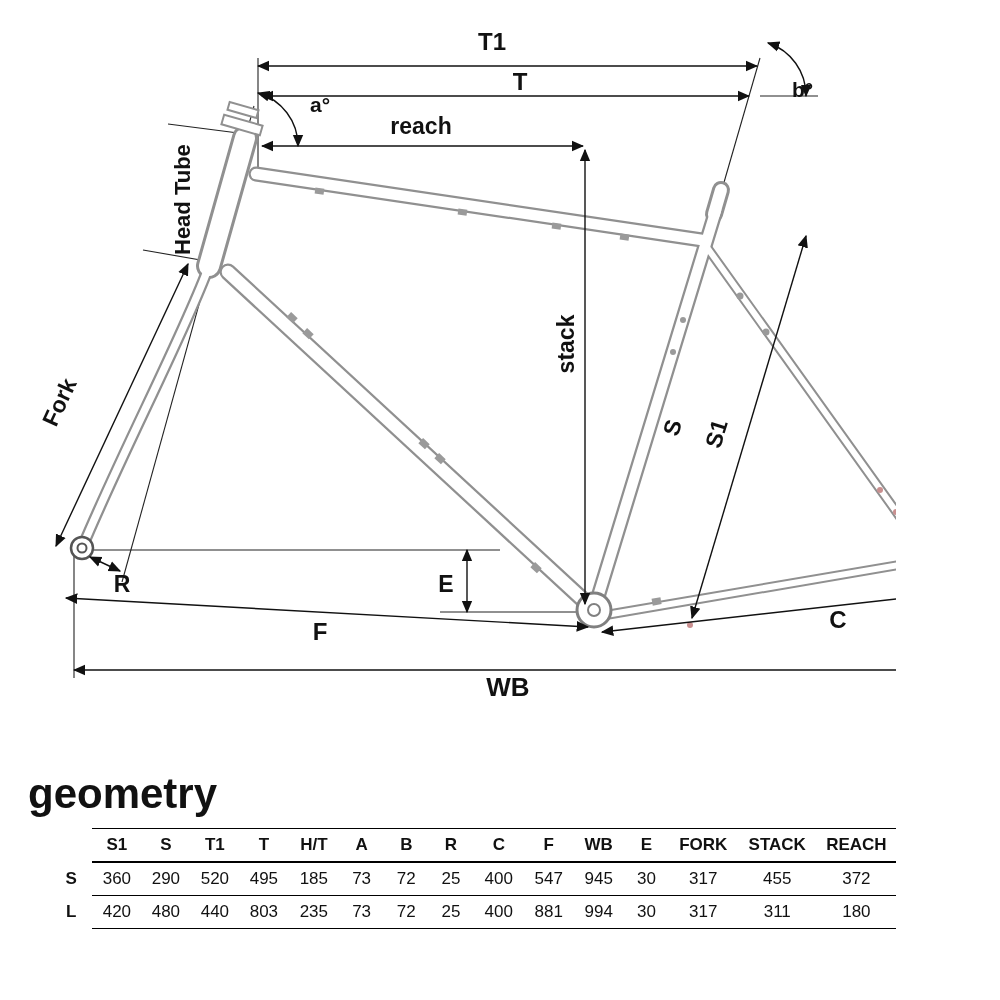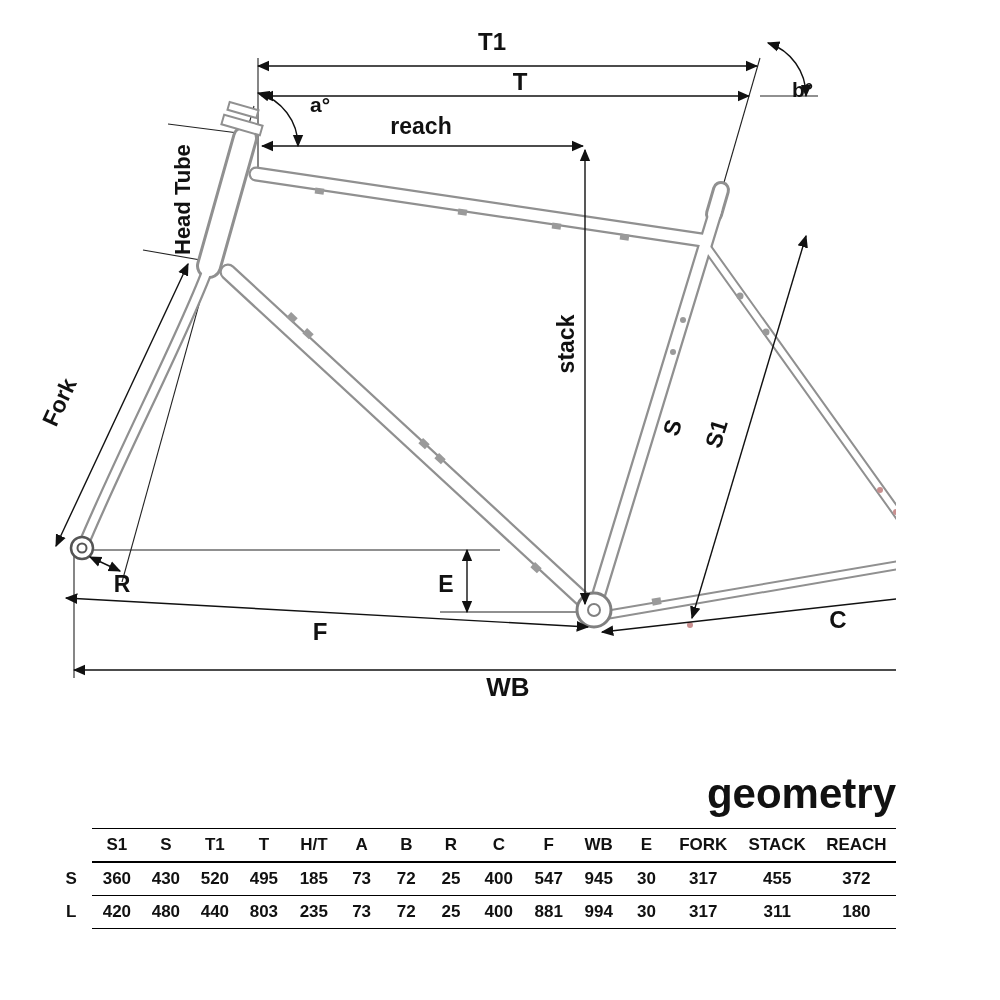--- a/index.html
+++ b/index.html
@@ -3,25 +3,25 @@
 <meta charset="utf-8">
 <style>
   * { box-sizing: border-box; }
   body { margin: 0; background: #fff; font-family: "Liberation Sans", sans-serif; }
   .page { width: 896px; height: 1000px; background: #fff; overflow: hidden; }
   .diagram-wrap { width: 1000px; height: 760px; }
   svg text { font-family: "Liberation Sans", sans-serif; font-weight: bold; fill: #111; }
   .t21 { font-size: 21px; } .t22 { font-size: 22px; } .t23 { font-size: 23px; }
   .t24 { font-size: 24px; } .t26 { font-size: 26px; }
   .geometry-section { padding: 10px 0 0 28px; }
-  .geo-title { font-size: 42px; font-weight: bold; color: #111; margin: 0 0 10px 0; text-align: right; }
+  .geo-title { font-size: 42px; font-weight: bold; color: #111; margin: 0 0 10px 0; }
   .geo-table { border-collapse: collapse; margin-left: 22px; }
   .geo-table th, .geo-table td { text-align: center; font-size: 17px; color: #111; padding: 6px 2px; white-space: nowrap; }
   .geo-table th.colhead { border-top: 1.5px solid #000; border-bottom: 2.5px solid #000; font-weight: bold; }
-  .geo-table td.val { border-bottom: 1.5px solid #000; font-weight: bold; margin-top: 12px; }
+  .geo-table td.val { border-bottom: 1.5px solid #000; font-weight: normal; margin-top: 12px; }
   .geo-table .rowlab { border: none; font-weight: bold; }
 </style>
 </head>
 <body>
 
 <div class="page">
 
   <div class="diagram-wrap">
     <svg width="1000" height="760" viewBox="0 0 1000 760">
       <defs>
@@ -180,21 +180,21 @@
           <th class="colhead">E</th>
           <th class="colhead">FORK</th>
           <th class="colhead">STACK</th>
           <th class="colhead">REACH</th>
         </tr>
       </thead>
       <tbody>
         <tr>
           <td class="rowlab">S</td>
           <td class="val">360</td>
-          <td class="val">430</td>
+          <td class="val">290</td>
           <td class="val">520</td>
           <td class="val">495</td>
           <td class="val">185</td>
           <td class="val">73</td>
           <td class="val">72</td>
           <td class="val">25</td>
           <td class="val">400</td>
           <td class="val">547</td>
           <td class="val">945</td>
           <td class="val">30</td>

